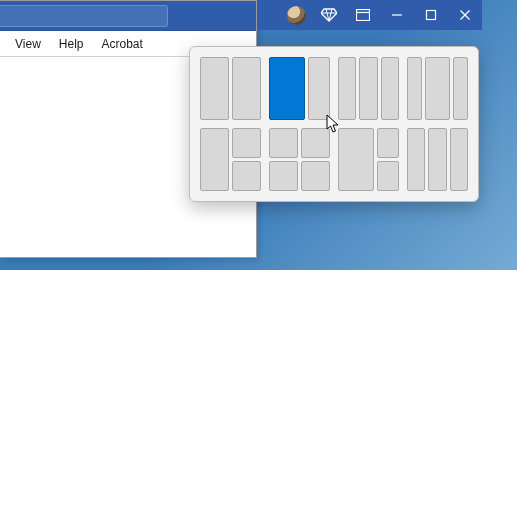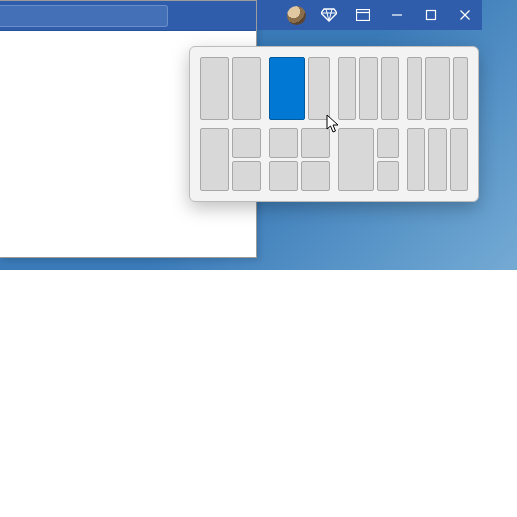--- a/index.html
+++ b/index.html
@@ -139,20 +139,25 @@
 </style>
 </head>
 <body>
 
 <div class="white-bg"></div>
 
 <div class="app-window">
   <div class="titlebar">
     <div class="search-box"></div>
   </div>
+  <div class="menubar">
+    <div class="menu-item">View</div>
+    <div class="menu-item">Help</div>
+    <div class="menu-item">Acrobat</div>
+  </div>
   <div class="doc-area"></div>
 </div>
 
 <div class="caption-strip">
   <div class="avatar"></div>
   <div class="cap-btn">
     <svg width="16" height="14" viewBox="0 0 16 14">
         <path d="M3 1 L13 1 L16 5 L8 13 L0 5 Z" fill="none" stroke="#fff" stroke-width="1.3"></path>
         <path d="M0 5 L16 5 M5 1 L8 13 M11 1 L8 13" stroke="#fff" stroke-width="1" fill="none"></path>
       </svg>

